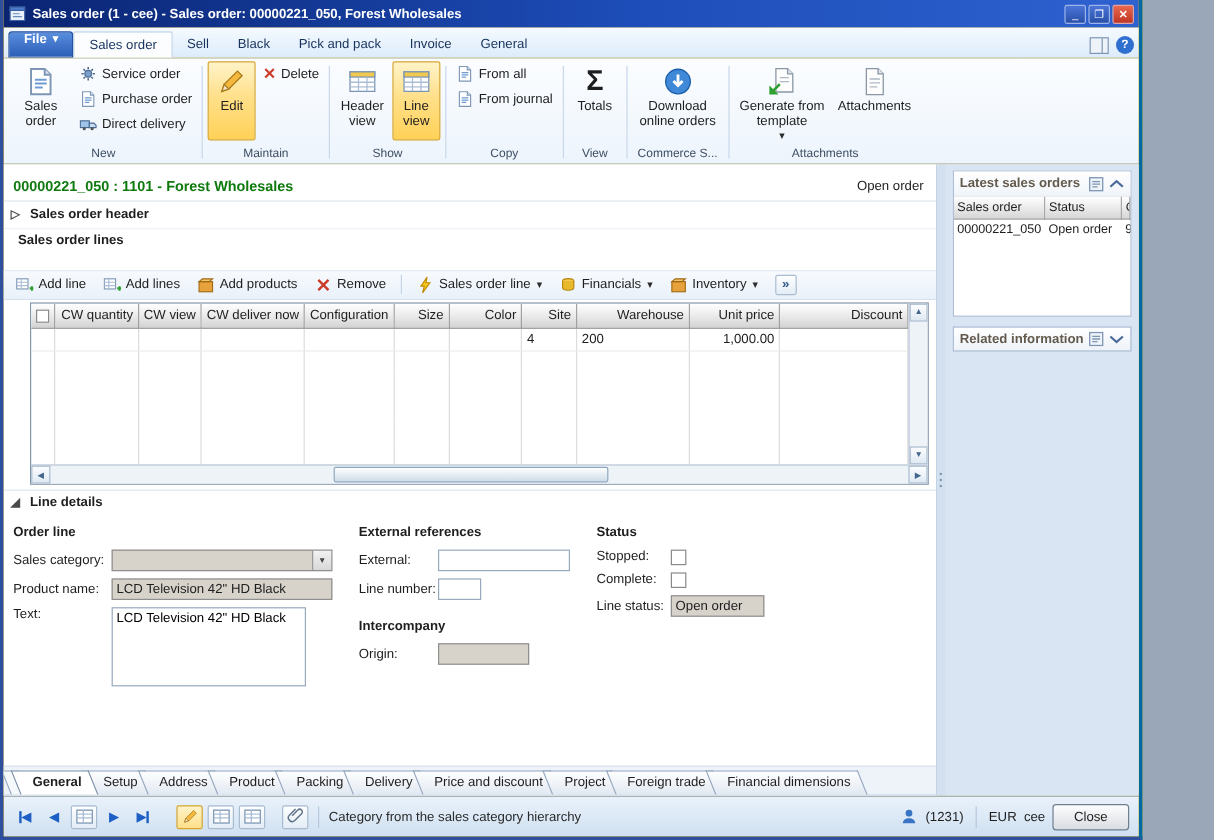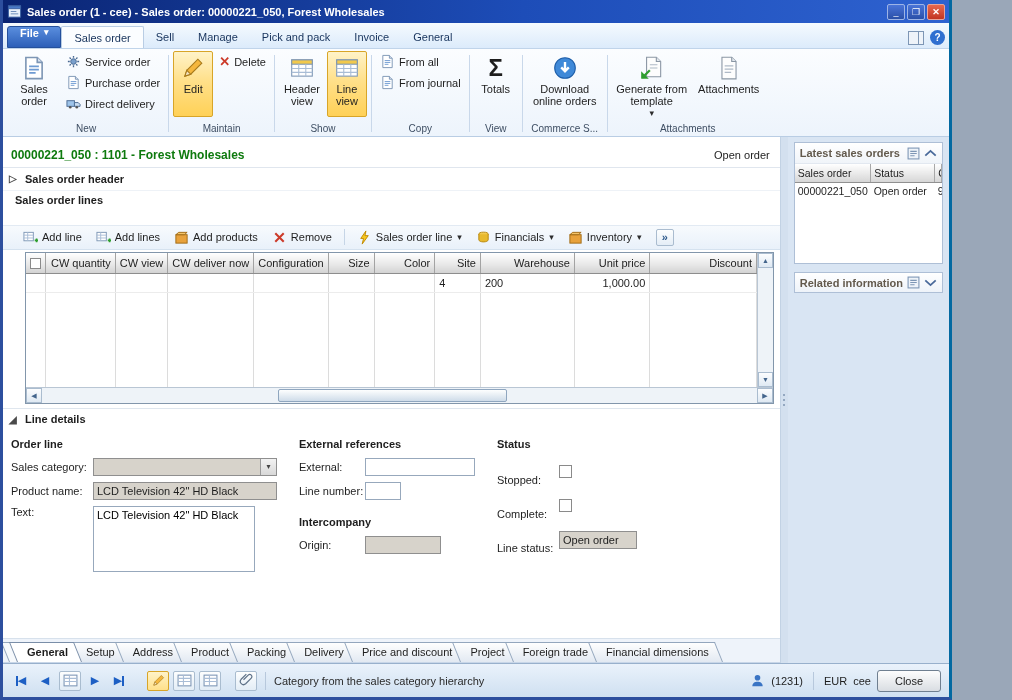--- a/index.html
+++ b/index.html
@@ -59,21 +59,21 @@
   .rec-header { height:30px; display:flex; align-items:center; padding:6px 10px 0 8px; }
   .rec-title { color:#0e7a0e; font-weight:bold; font-size:12px; }
   .rec-status { margin-left:auto; color:#1e1e1e; }
   .fasttab { height:24px; display:flex; align-items:center; gap:6px; padding:0 6px;
              border-top:1px solid #e0e6ee; font-weight:bold; cursor:default; }
   .expander { color:#4a4a4a; font-size:10px; width:10px; }
   .lines-head { height:20px; display:flex; align-items:center; padding:0 6px 0 12px; font-weight:bold;
                 border-top:1px solid #eef2f7; }
 
   
-  .ltoolbar { height:26px; display:flex; align-items:center; gap:2px; padding:0 6px 0 14px;
+  .ltoolbar { height:26px; display:flex; align-items:center; gap:2px; padding:0 6px 0 4px;
               background:linear-gradient(#f7fafd,#e9f1fa); border-top:1px solid #e2eaf3; border-bottom:1px solid #d5e2ef;margin-top:15px; }
   .tbtn { display:flex; align-items:center; gap:4px; padding:2px 6px; border-radius:2px; white-space:nowrap; cursor:default; }
   .tsep { width:1px; height:16px; background:#c6d5e6; margin:0 4px; }
   .tbtn .caret { margin-left:1px; }
   .overflow-btn { margin-left:6px; border:1px solid #aabccf; background:linear-gradient(#fdfefe,#e4edf6);
                   border-radius:2px; padding:0 5px; height:17px; line-height:15px; font-weight:bold; color:#2f5a8c; }
 
   
   .grid-wrap { margin:2px 4px 0 22px; width:749px; border:1px solid #8296ab; display:flex; flex-direction:column; background:#fff; }
   .grid-main { display:flex; height:134px; overflow:hidden; }
@@ -101,21 +101,21 @@
   .ld-col { display:flex; flex-direction:column; }
   .ld-col.c1 { width:288px; }
   .ld-col.c2 { width:198px; }
   .ld-col.c3 { width:200px; }
   .ld-heading { font-weight:bold; margin:4px 0 8px; }
   .fieldrow { display:flex; align-items:center; margin-bottom:6px; }
   .fieldrow.top { align-items:flex-start; }
   .fieldrow label { color:#1e1e1e; }
   .c1 .fieldrow label { width:82px; flex:none; }
   .c2 .fieldrow label { width:66px; flex:none; }
-  .c3 .fieldrow label { width:62px; flex:none;margin-top:16px; }
+  .c3 .fieldrow label { width:62px; flex:none; }
   .field { height:18px; line-height:16px; padding:0 3px; border:1px solid #97a8bc; background:#fff; overflow:hidden; white-space:nowrap; }
   .field.gray { background:#d7d3cb; border-color:#8f8f8f; }
   .combo { display:flex; width:184px; height:18px; border:1px solid #8f8f8f; background:#d7d3cb; }
   .combo .combo-val { flex:1; }
   .combo .combo-btn { width:16px; background:linear-gradient(#f2f2f2,#d8d8d8); border-left:1px solid #9a9a9a;
                       font-size:8px; display:flex; align-items:center; justify-content:center; color:#444; }
   .pname { width:184px; }
   textarea.tx { width:162px; height:66px; border:1px solid #97a8bc; resize:none; font-family:"Liberation Sans",sans-serif;
                 font-size:11px; padding:2px 3px; }
   input.ti { height:18px; border:1px solid #97a8bc; padding:0 3px; font-size:11px; font-family:"Liberation Sans",sans-serif; }
@@ -277,21 +277,21 @@
     </span>
   </div>
 
   <div class="menurow">
     <div class="filebtn">
       <span>File</span>
       <span class="caret" style="color:#fff">▾</span>
     </div>
     <div class="mtab active">Sales order</div>
     <div class="mtab">Sell</div>
-    <div class="mtab">Manage</div>
+    <div class="mtab">Black</div>
     <div class="mtab">Pick and pack</div>
     <div class="mtab">Invoice</div>
     <div class="mtab">General</div>
     <div class="menu-right">
       <span class="layout-ic"></span>
       <span class="help-ic">?</span>
     </div>
   </div>
 
   <div class="ribbon">

